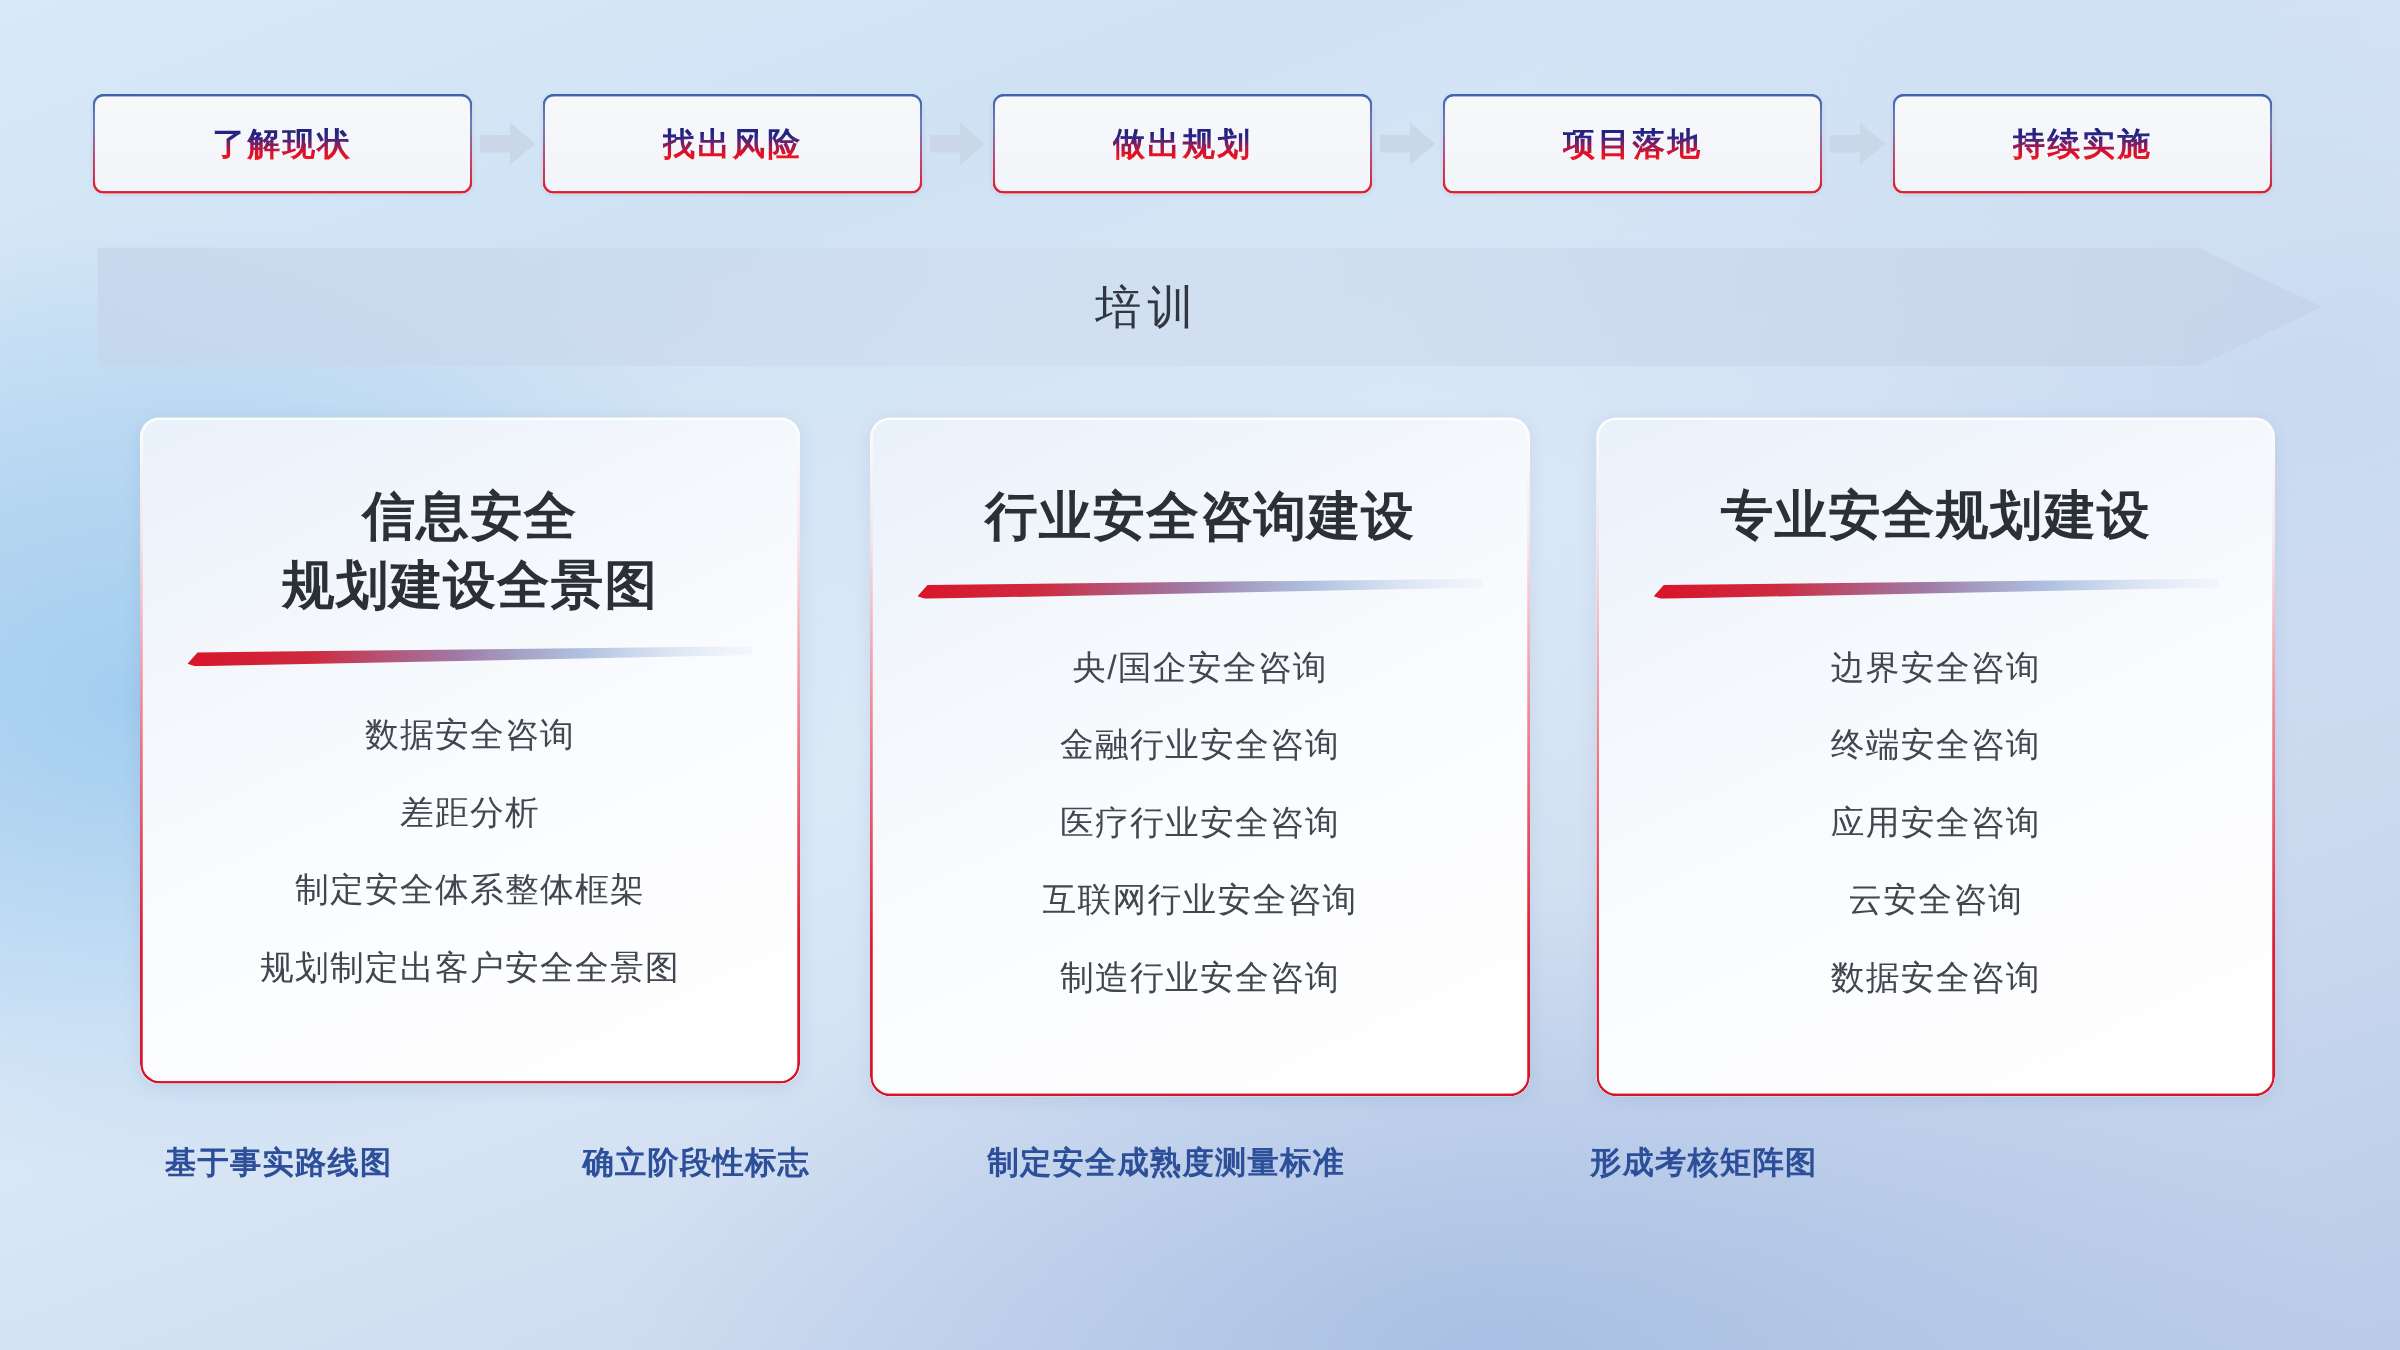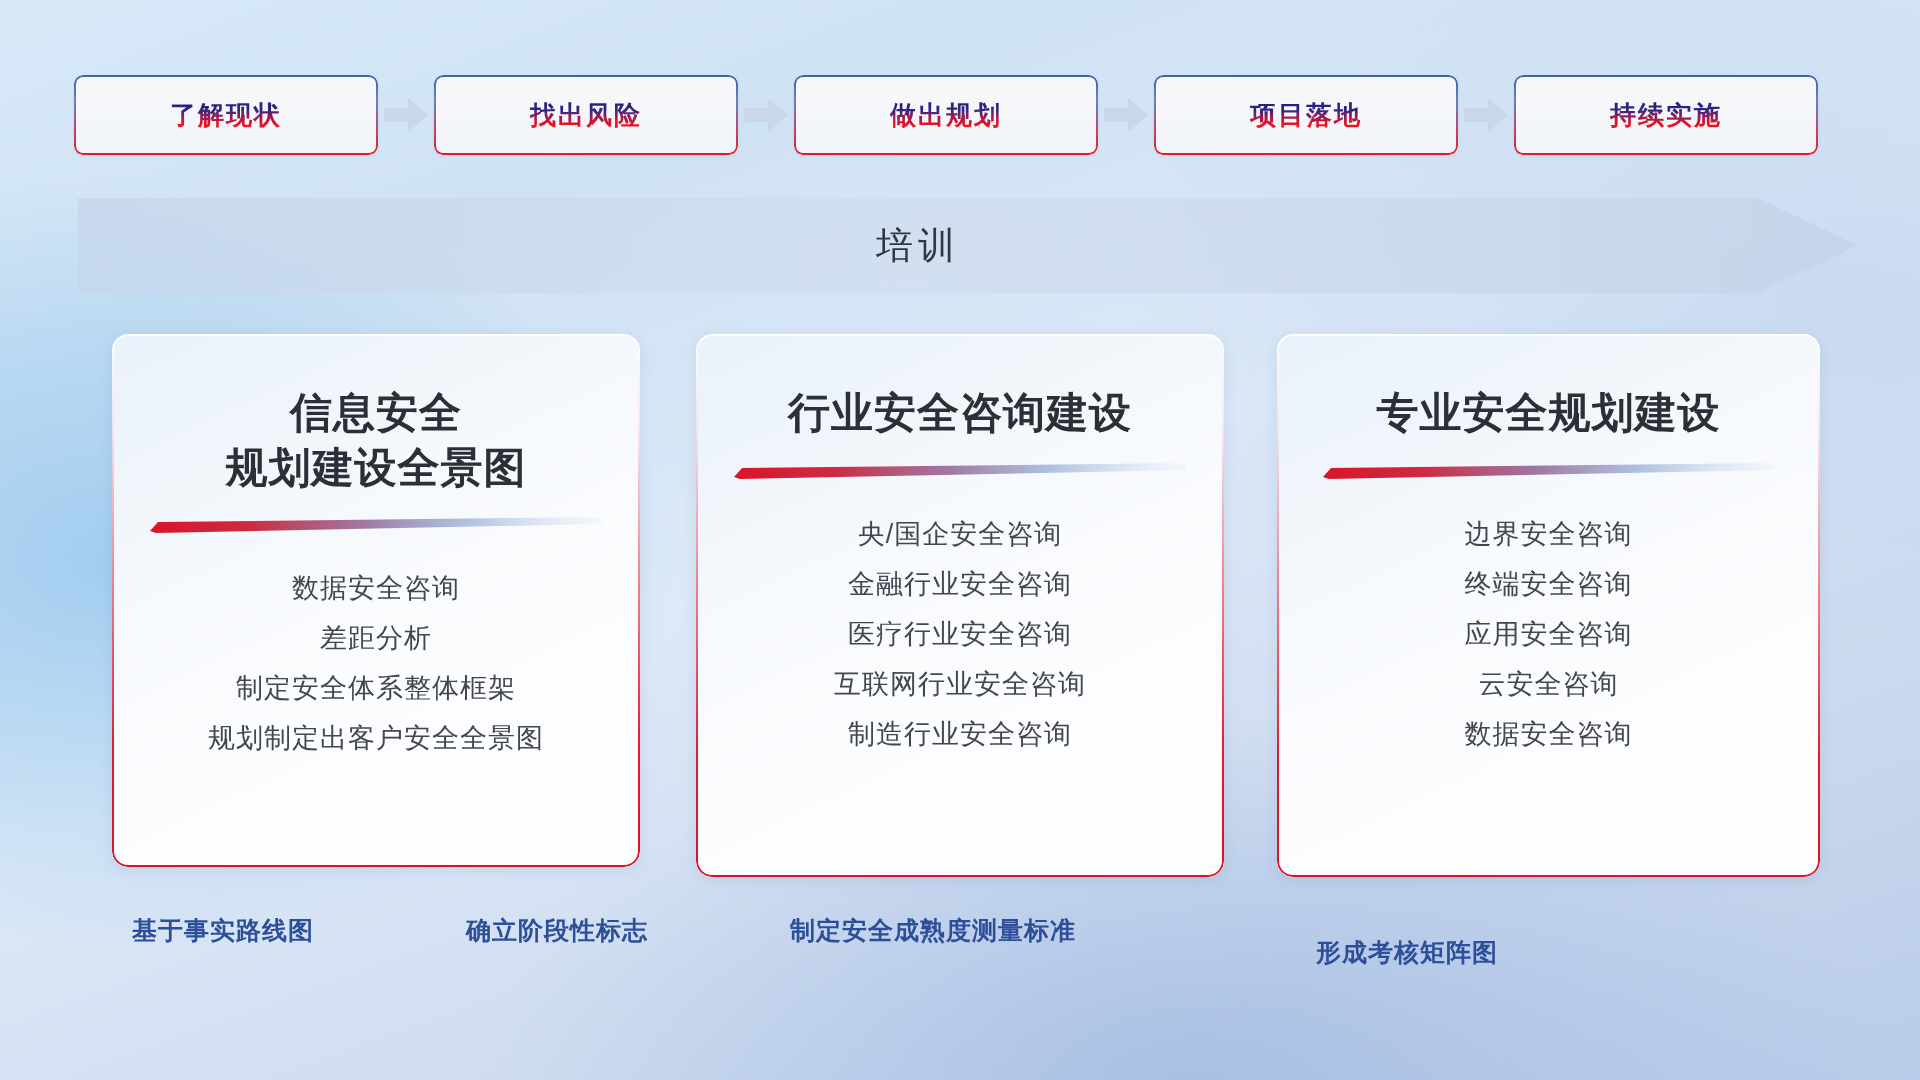--- a/index.html
+++ b/index.html
@@ -144,21 +144,21 @@
         rgba(233,80,100,0.75) 48%,
         #de1b30 78%,
         #d9142a 100%);
     -webkit-mask: linear-gradient(#000 0 0) content-box, linear-gradient(#000 0 0);
     -webkit-mask-composite: xor;
             mask: linear-gradient(#000 0 0) content-box, linear-gradient(#000 0 0);
     mask-composite: exclude;
     pointer-events: none;
   }
 
-  #card-1 { left: 112px;  width: 528px; height: 533px; }
+  #card-1 { left: 112px;  width: 528px; height: 533px; border-radius: 15px; }
   #card-2 { left: 696px;  width: 528px; height: 543px; }
   #card-3 { left: 1277px; width: 543px; height: 543px; font-family: Liberation Serif, serif; }
 
   .card-inner {
     position: relative;
     z-index: 2;
     width: 100%;
     height: 100%;
     display: flex;
     flex-direction: column;
@@ -184,21 +184,21 @@
     width: 452px;
     height: 16px;
   }
   .card-divider svg { display: block; width: 100%; height: 100%; }
 
   .card-list {
     margin-top: 30px;
     display: flex;
     flex-direction: column;
     align-items: center;
-    gap: 0;
+    gap: 12px;
   }
   .card-list-item {
     font-size: 27px;
     line-height: 50px;
     color: #42474f;
     letter-spacing: 1px;
     text-align: center;
     white-space: nowrap;
   }
 
@@ -216,21 +216,21 @@
     font-size: 25px;
     font-weight: 700;
     letter-spacing: 1px;
     color: #2d4f9a;
     white-space: nowrap;
     line-height: 40px;
   }
   #footer-0 { left: 132px;  }
   #footer-1 { left: 466px;  }
   #footer-2 { left: 790px;  }
-  #footer-3 { left: 1316px; margin-top: 22px; }
+  #footer-3 { left: 1272px; }
 </style>
 </head>
 <body>
 
 <div id="stage">
 
   <div id="steps">
     <div class="spacer-left"></div>
 
     <div class="step-box">

